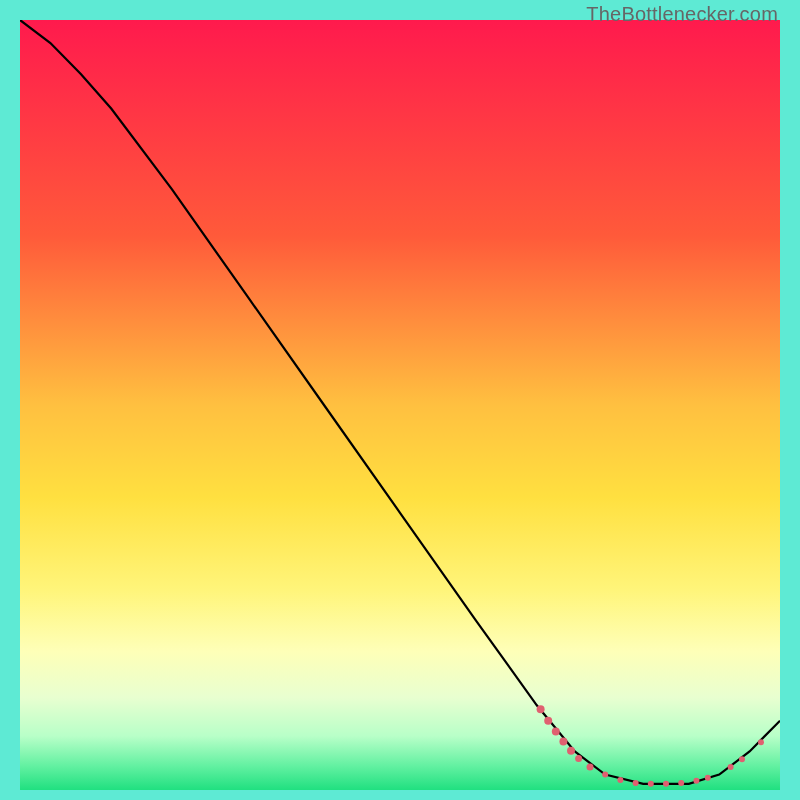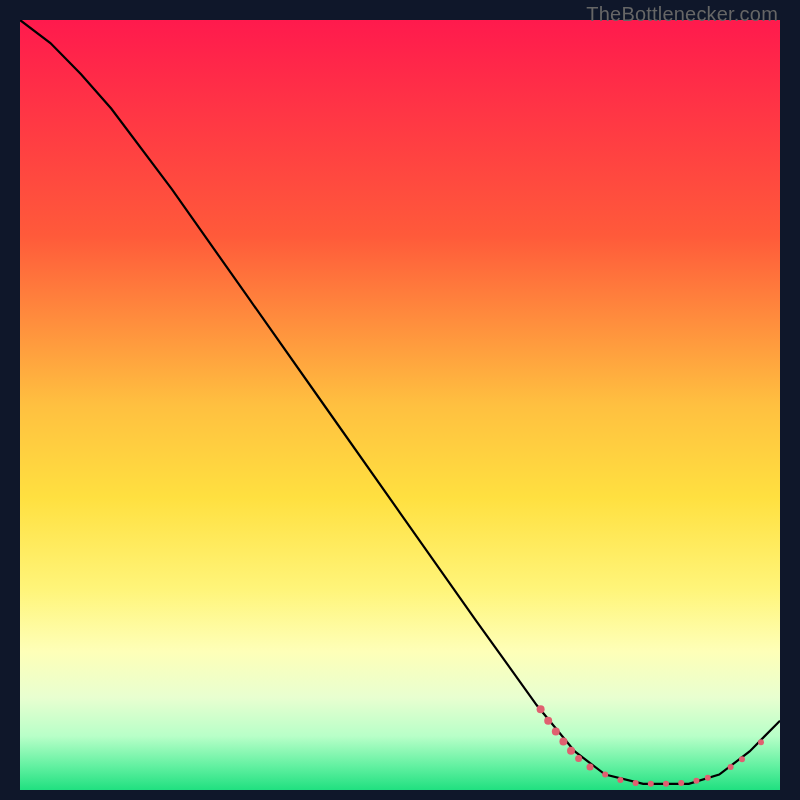--- a/index.html
+++ b/index.html
@@ -9,21 +9,21 @@
     background: #000;
     position: relative;
     font-family: Arial, sans-serif;
   }
   .container {
     position: absolute;
     top: 0;
     left: 0;
     width: 800px;
     height: 800px;
-    background: #0f172a;
+    background: #5eead4;
   }
   .plot-area {
     position: absolute;
     top: 20px;
     left: 20px;
     width: 760px;
     height: 770px;
   }
   .gradient-bg {
     position: absolute;

